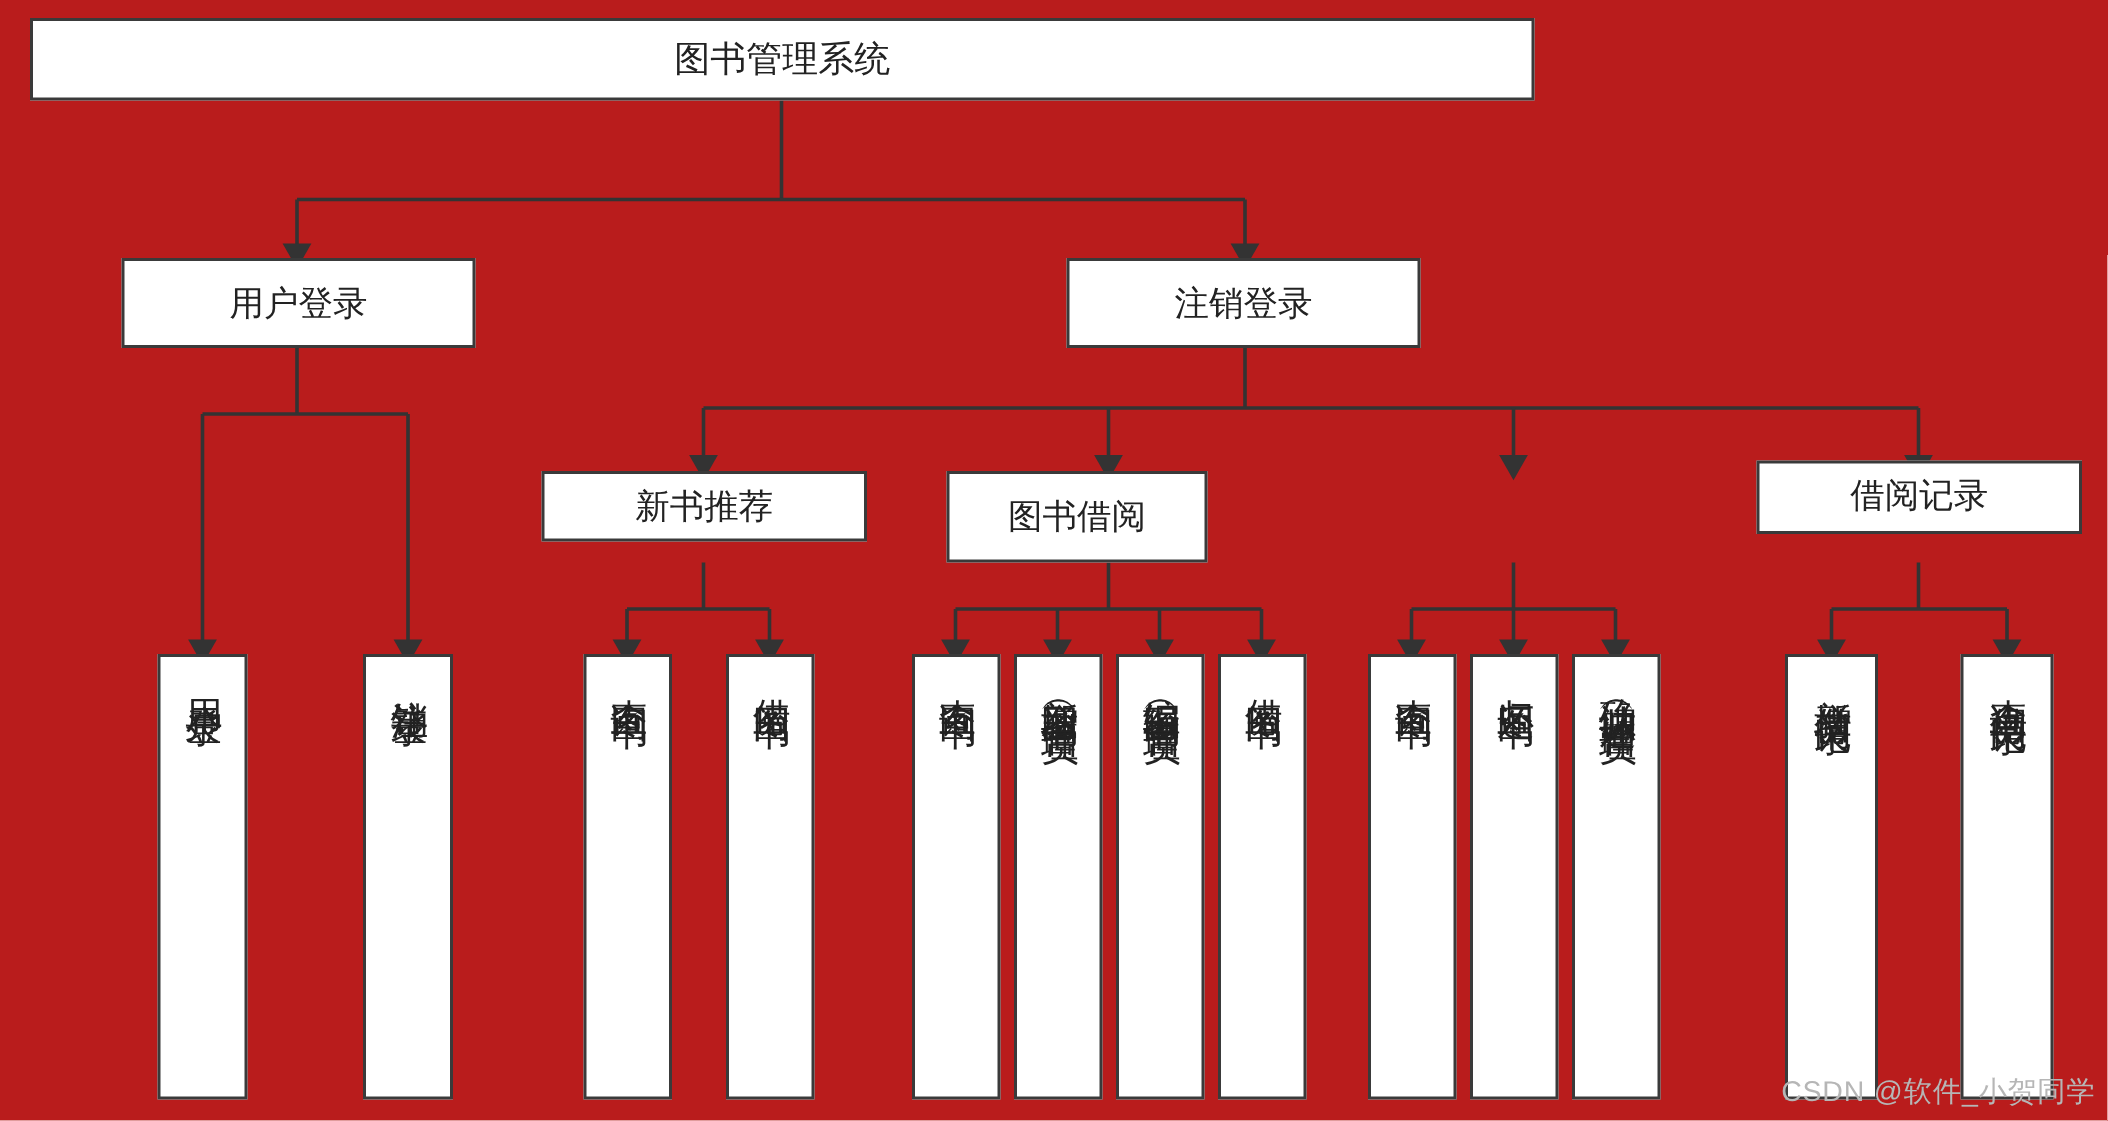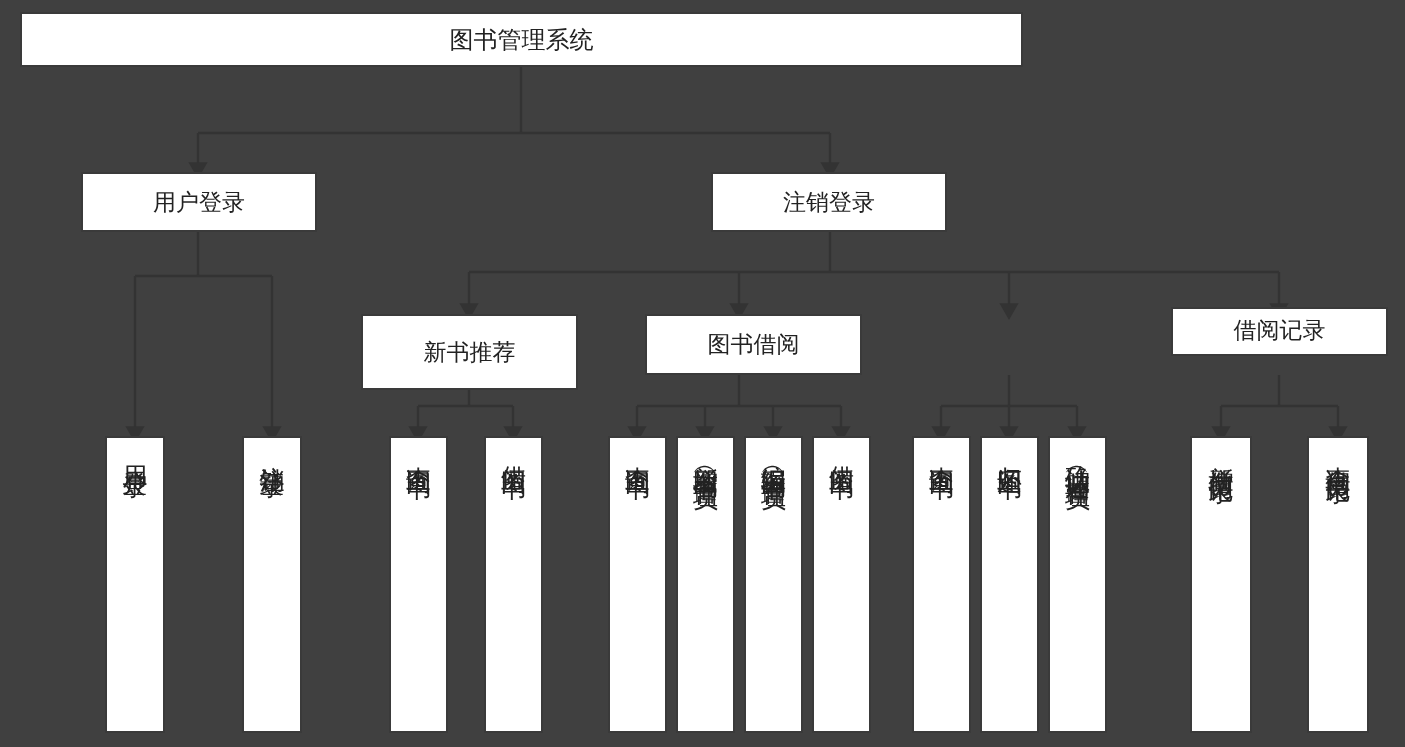--- a/index.html
+++ b/index.html
@@ -7,21 +7,21 @@
     padding: 0;
     background: #ffffff;
   }
   body {
     font-family: "Liberation Sans", "DejaVu Sans", sans-serif;
   }
   #diagram-root {
     position: relative;
     width: 1405px;
     height: 747px;
-    background: #404040;
+    background: #b91c1c;
     overflow: hidden;
   }
   #edges-layer {
     position: absolute;
     left: 0;
     top: 0;
     width: 1405px;
     height: 747px;
     pointer-events: none;
   }
@@ -131,24 +131,24 @@
     <span class="node-label">图书管理系统</span>
   </div>
 
   <div class="node horizontal" style="left:81px; top:172px; width:236px; height:60px;">
     <span class="node-label">用户登录</span>
   </div>
   <div class="node horizontal" style="left:711px; top:172px; width:236px; height:60px;">
     <span class="node-label">注销登录</span>
   </div>
 
-  <div class="node horizontal" style="left:361px; top:314px; width:217px; height:76px;">
+  <div class="node horizontal" style="left:361px; top:314px; width:217px; height:47px;">
     <span class="node-label">新书推荐</span>
   </div>
-  <div class="node horizontal" style="left:645px; top:314px; width:217px; height:61px;justify-content:center;">
+  <div class="node horizontal" style="left:631px; top:314px; width:174px; height:61px;justify-content:center;">
     <span class="node-label">图书借阅</span>
   </div>
   <div class="node horizontal" style="left:1171px; top:307px; width:217px; height:49px;font-family:Liberation Serif, serif;">
     <span class="node-label">借阅记录</span>
   </div>
 
   <div class="node vertical" style="left:105px; top:436px; width:60px; height:297px;">
     <span class="node-label">用户登录</span>
   </div>
   <div class="node vertical" style="left:242px; top:436px; width:60px; height:297px;">
@@ -185,14 +185,15 @@
     <span class="node-label">确认归还（管理员）</span>
   </div>
 
   <div class="node vertical" style="left:1190px; top:436px; width:62px; height:297px;">
     <span class="node-label">新增借阅记录</span>
   </div>
   <div class="node vertical" style="left:1307px; top:436px; width:62px; height:297px;">
     <span class="node-label">查询借阅记录</span>
   </div>
 
+  <div id="watermark">CSDN @软件_小贺同学</div>
 
 </div>
 
 </body></html>

